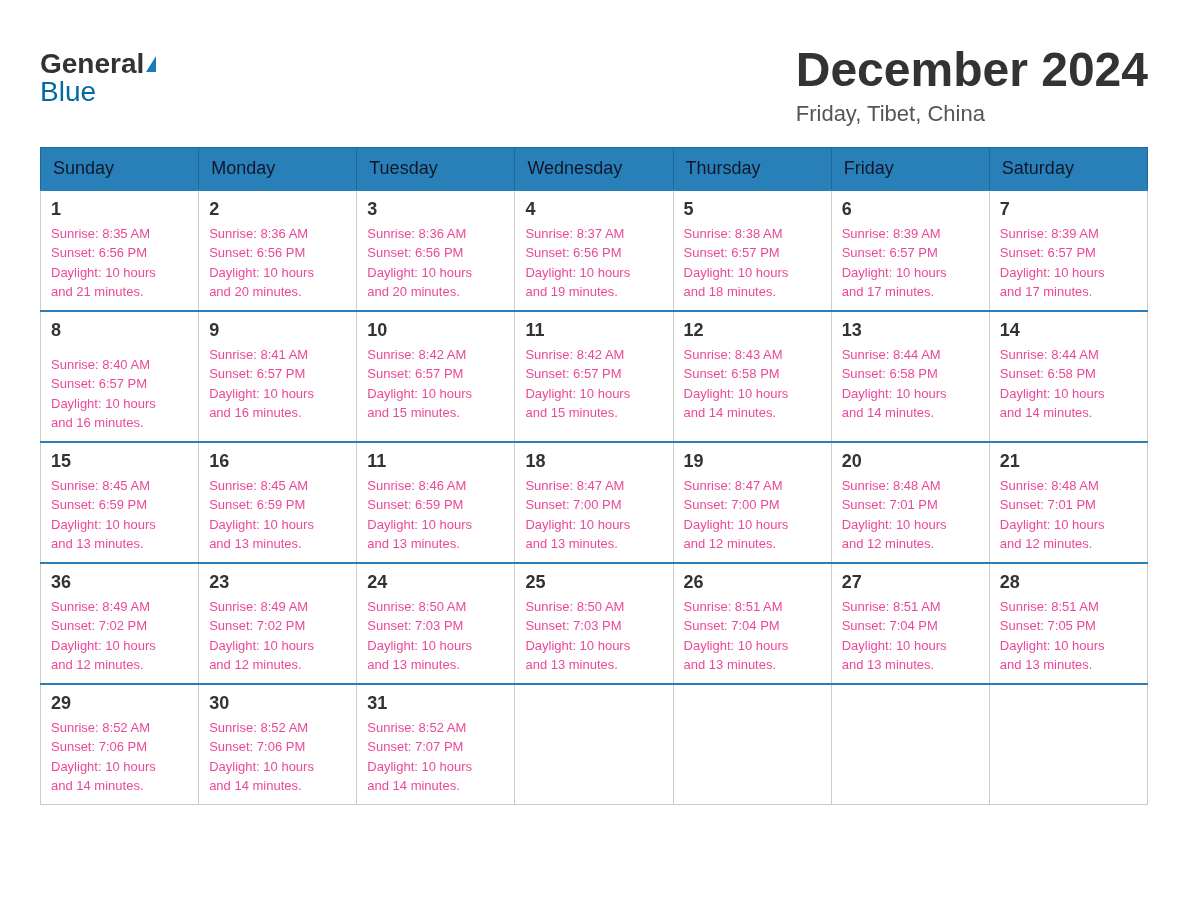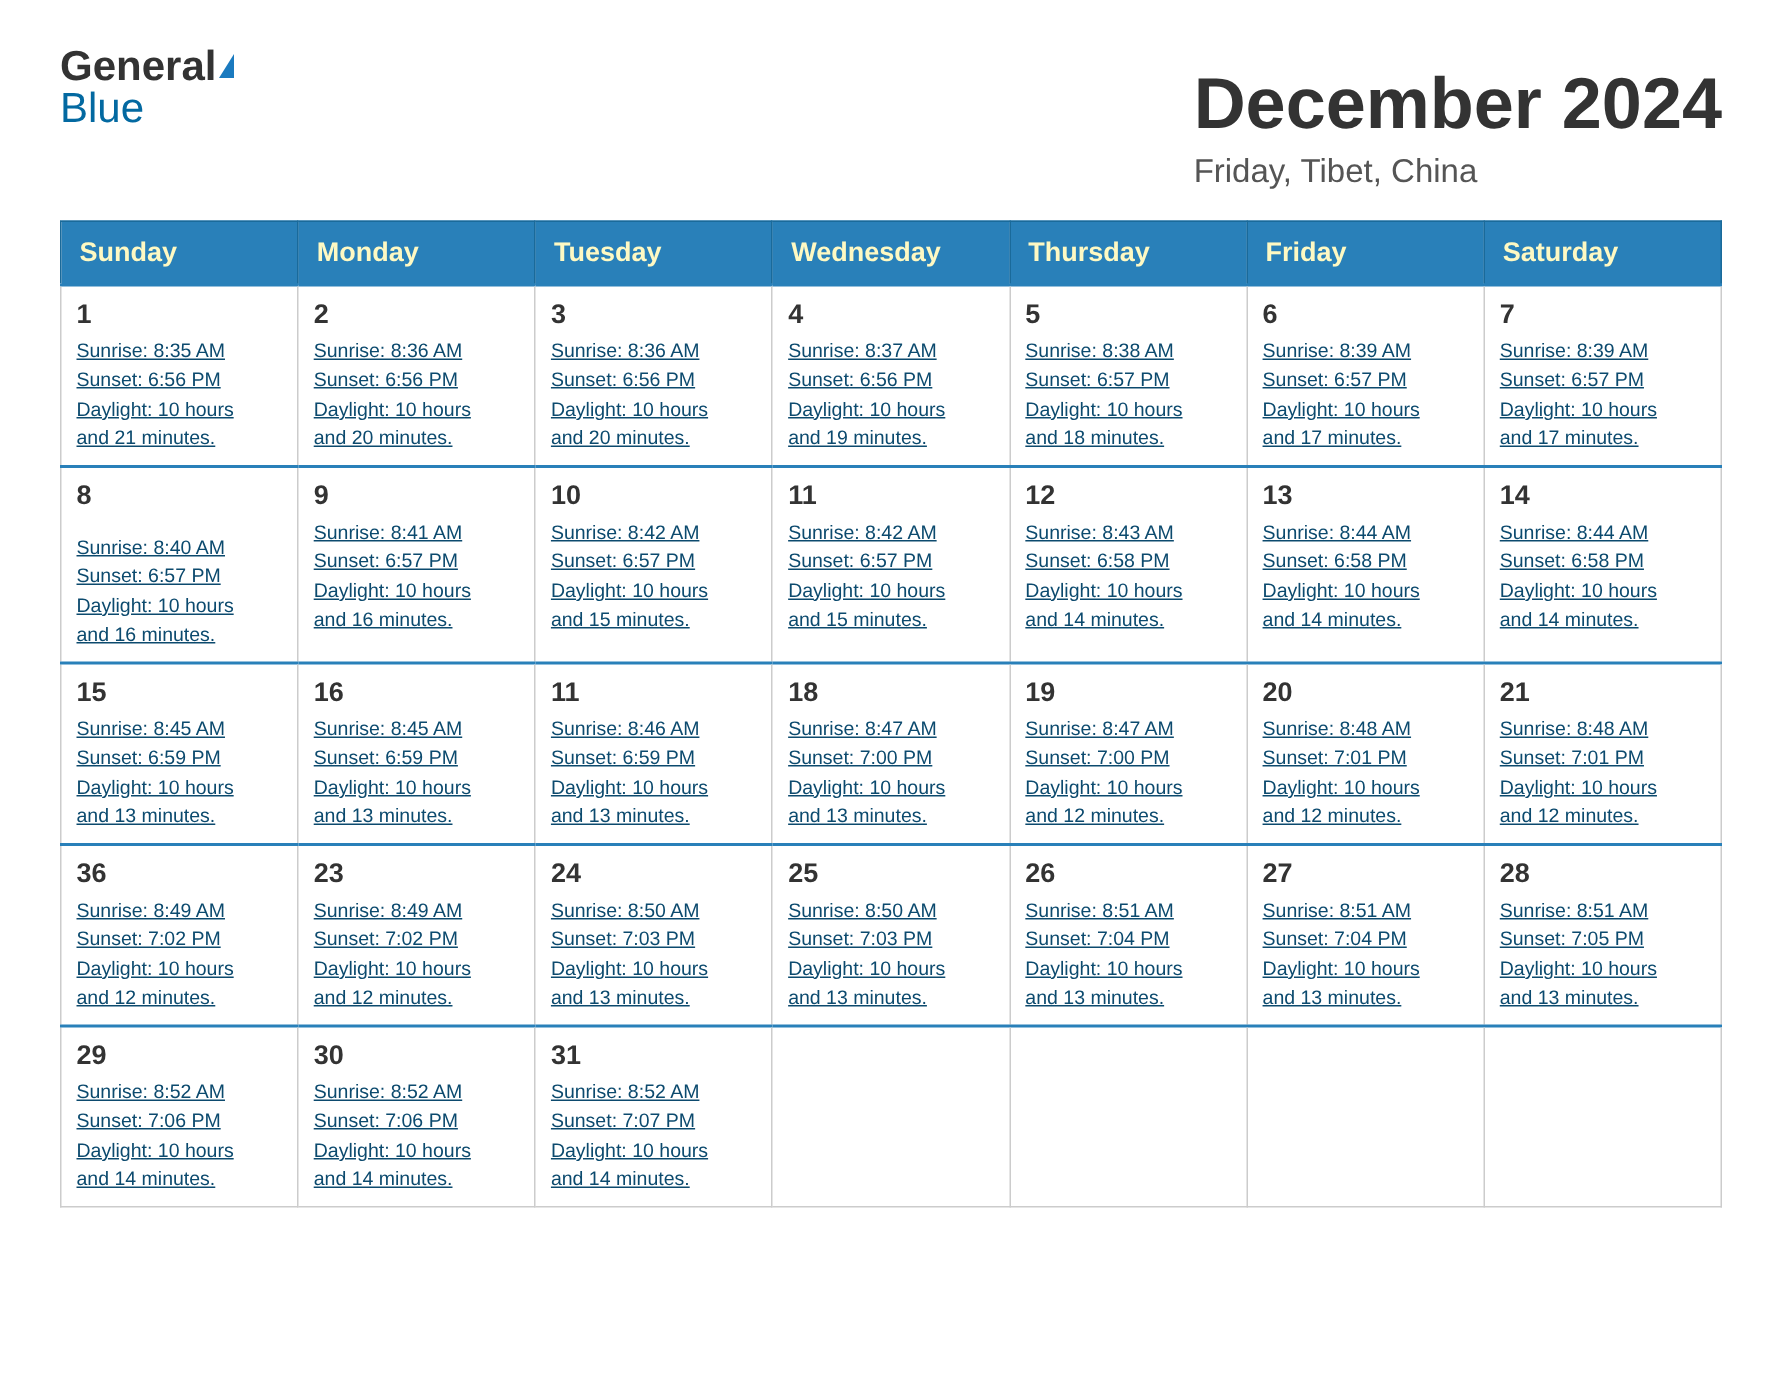--- a/index.html
+++ b/index.html
@@ -57,23 +57,23 @@
       color: #555;
       margin-top: 4px;
     }
     .calendar-table {
       width: 100%;
       border-collapse: collapse;
       border: 1px solid #aaa;
     }
     .calendar-table th {
       background-color: #2980b9;
-      color: #fef9c3;
+      color: #0f172a;
       font-size: 18px;
-      font-weight: bold;
+      font-weight: normal;
       padding: 10px 12px;
       text-align: left;
       border: 1px solid #1a6a9a;
     }
     .calendar-table td {
       vertical-align: top;
       padding: 8px 10px;
       border: 1px solid #ccc;
       width: 14.28%;
       min-height: 100px;
@@ -81,37 +81,36 @@
     }
     .day-number {
       font-size: 18px;
       font-weight: bold;
       color: #333;
       display: block;
       margin-bottom: 4px;
     }
     .day-info {
       font-size: 13px;
-      color: #0c4a6e;
+      color: #ec4899;
       line-height: 1.5;
-      text-decoration: underline;
     }
     .empty-cell {
       background: #fff;
     }
     tr.week-row td {
       border-top: 2px solid #2980b9;
     }
   </style>
 </head>
 <body>
 
 <div class="header-section">
   <div class="logo">
-    <div style="display:flex; align-items:center;">
+    <div style="display:flex; align-items:center;margin-top:20px;">
       <span class="logo-general">General</span>
       <span class="logo-triangle"></span>
     </div>
     <span class="logo-blue">Blue</span>
   </div>
   <div class="title-section">
     <div class="month-year">December 2024</div>
     <div class="location">Friday, Tibet, China</div>
   </div>
 </div>

